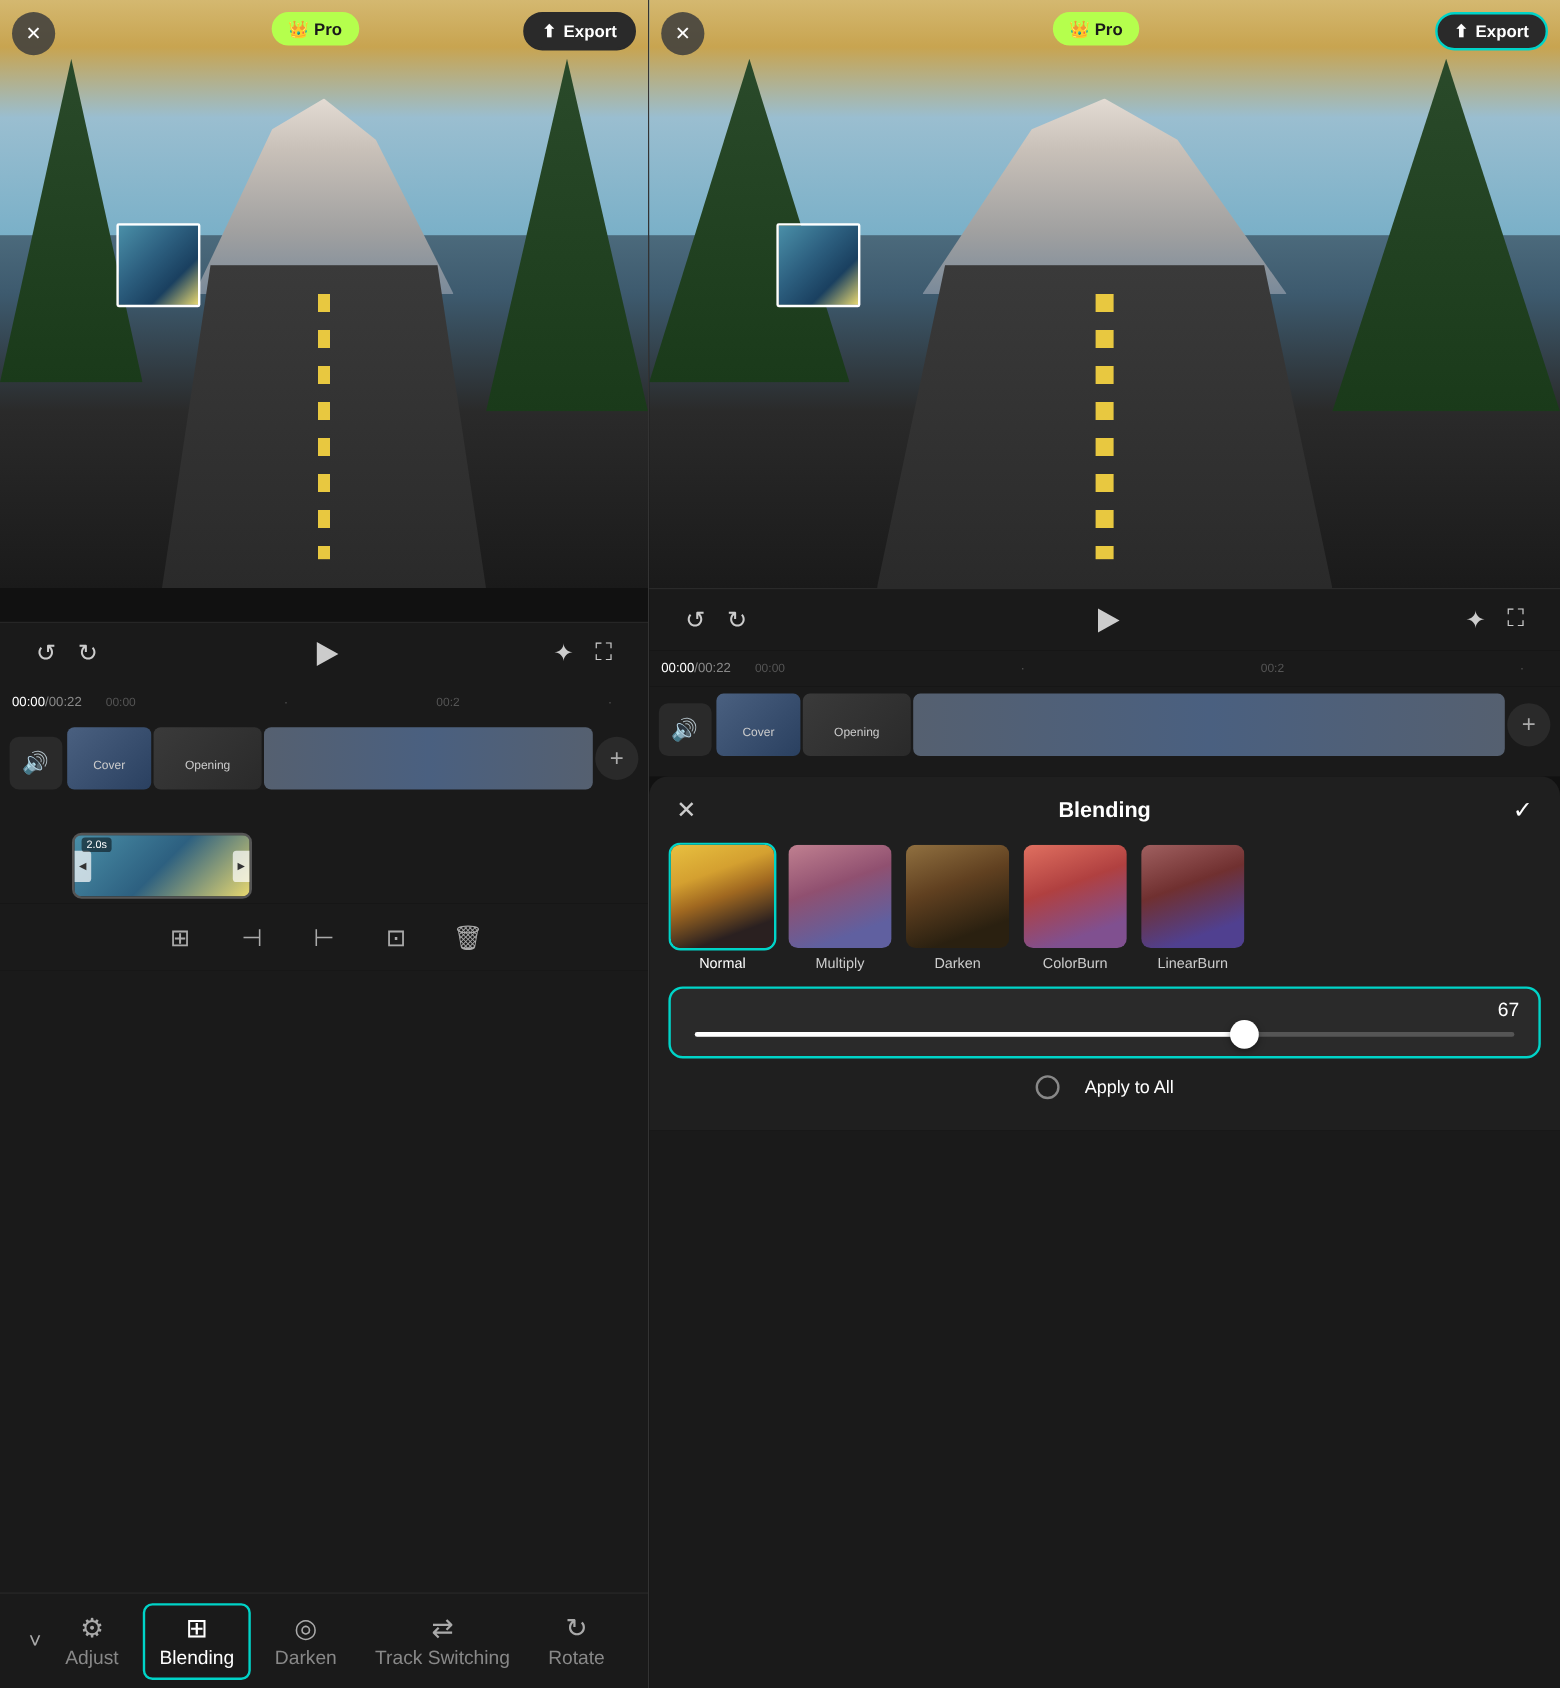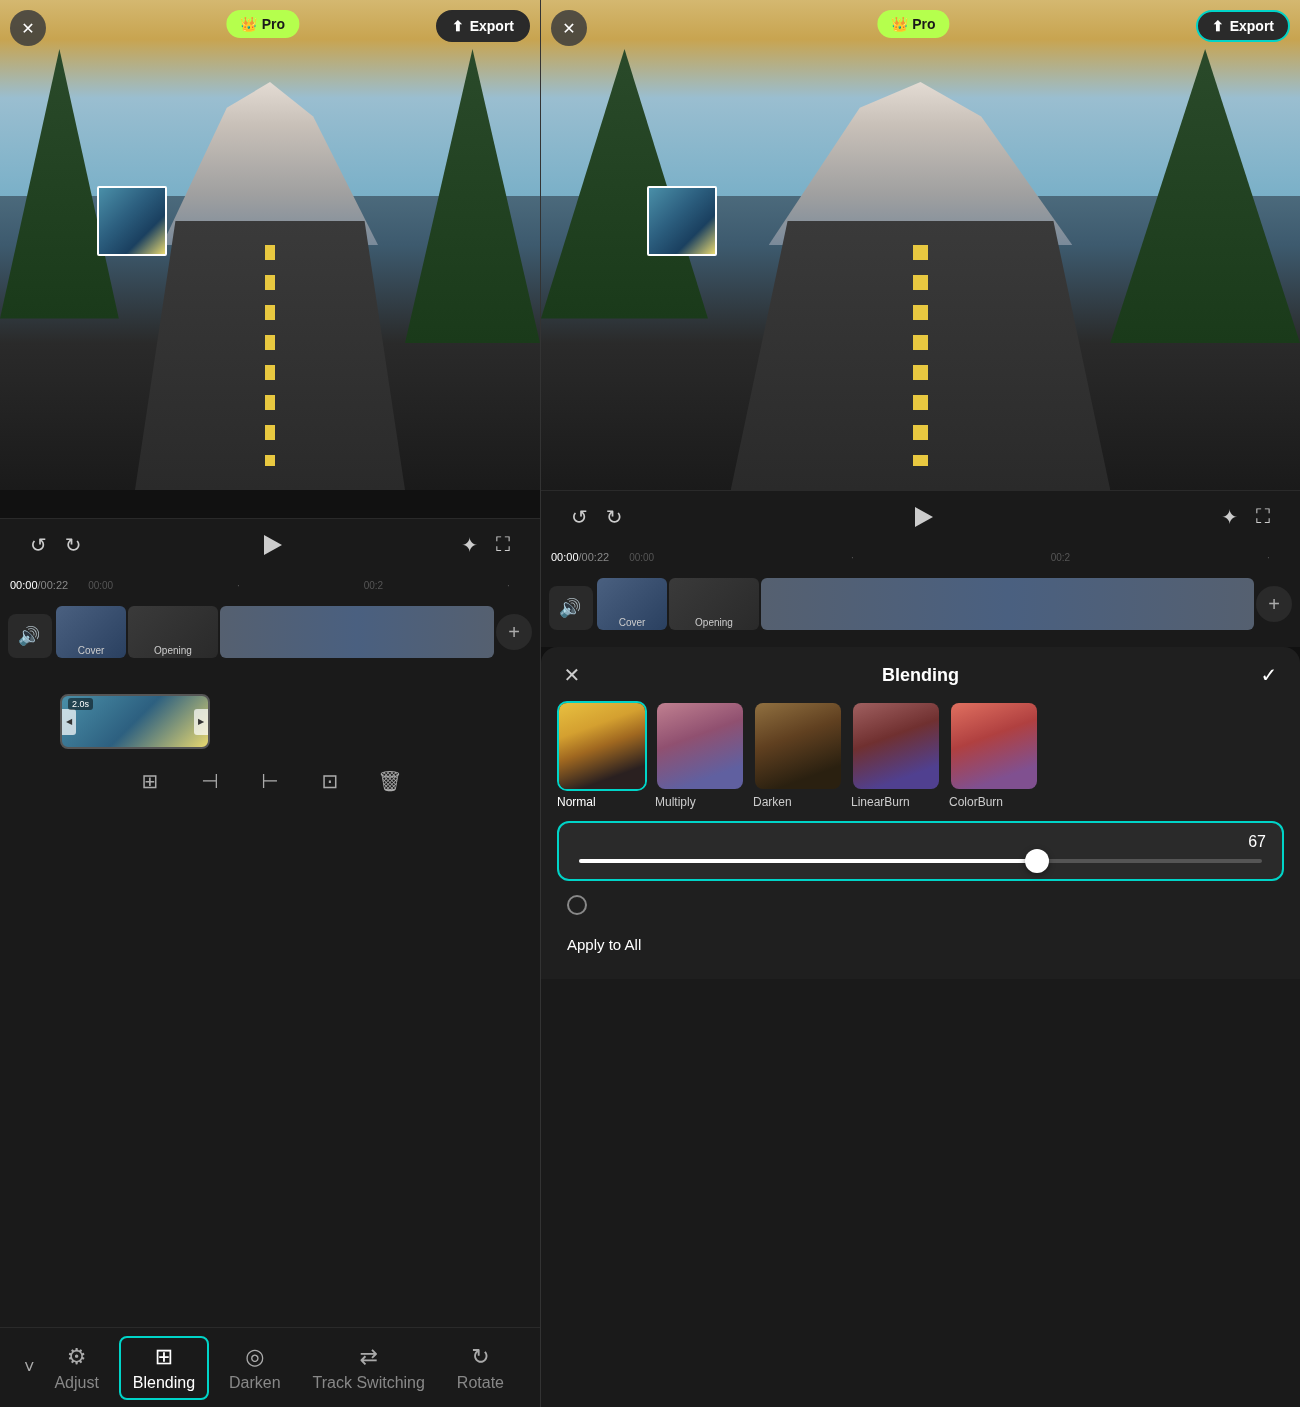--- a/index.html
+++ b/index.html
@@ -200,21 +200,21 @@
     }
 
     .clip-thumb {
       height: 52px;
       border-radius: 6px;
       overflow: hidden;
       display: flex;
       flex-direction: column;
       align-items: center;
       justify-content: flex-end;
-      padding-bottom: 2px;
+      padding-bottom: 14px;
       position: relative;
     }
 
     .clip-thumb.cover {
       width: 70px;
       background: linear-gradient(135deg, #4a6080, #2a4060);
     }
 
     .clip-thumb.opening {
       width: 90px;
@@ -431,20 +431,21 @@
     .blend-modes-row {
       display: flex;
       gap: 8px;
       overflow-x: auto;
       padding-bottom: 8px;
     }
 
     .blend-mode-item {
       display: flex;
       flex-direction: column;
+      align-items: center;
       gap: 4px;
       cursor: pointer;
       flex-shrink: 0;
     }
 
     .blend-mode-thumb {
       width: 90px;
       height: 90px;
       border-radius: 10px;
       overflow: hidden;
@@ -536,28 +537,27 @@
       width: 24px;
       height: 24px;
       background: white;
       border-radius: 50%;
       box-shadow: 0 2px 6px rgba(0,0,0,0.4);
     }
 
     
     .apply-all-btn {
       display: flex;
-      align-items: flex-start;
+      align-items: center;
       justify-content: center;
       gap: 21px;
       color: white;
       font-size: 15px;
       cursor: pointer;
       padding: 10px;
-      flex-direction: column;
     }
 
     .apply-circle {
       width: 20px;
       height: 20px;
       border: 2px solid #888;
       border-radius: 50%;
     }
 
     
@@ -855,30 +855,30 @@
 
         <div class="blend-mode-item">
           <div class="blend-mode-thumb">
             <div class="thumb-img thumb-darken" style="width:100%;height:100%;background:linear-gradient(160deg,#907040 0%,#604020 40%,#2a2010 80%);"></div>
           </div>
           <span class="blend-mode-label">Darken</span>
         </div>
 
         <div class="blend-mode-item">
           <div class="blend-mode-thumb">
+            <div class="thumb-img thumb-colorburn" style="width:100%;height:100%;background:linear-gradient(160deg,#e07060 0%,#b04040 40%,#805090 80%);"></div>
+          </div>
+          <span class="blend-mode-label">ColorBurn</span>
+        </div>
+
+        <div class="blend-mode-item">
+          <div class="blend-mode-thumb">
             <div class="thumb-img thumb-linearburn" style="width:100%;height:100%;background:linear-gradient(160deg,#a06060 0%,#703030 40%,#504090 80%);"></div>
           </div>
           <span class="blend-mode-label">LinearBurn</span>
-        </div>
-
-        <div class="blend-mode-item">
-          <div class="blend-mode-thumb">
-            <div class="thumb-img thumb-colorburn" style="width:100%;height:100%;background:linear-gradient(160deg,#e07060 0%,#b04040 40%,#805090 80%);"></div>
-          </div>
-          <span class="blend-mode-label">ColorBurn</span>
         </div>
       </div>
 
       <div class="opacity-slider-container">
         <span class="opacity-value">67</span>
         <div class="slider-track">
           <div class="slider-fill" id="slider-fill" style="width: 67%;"></div>
           <div class="slider-thumb" id="slider-thumb" style="left: calc(67% - 12px);"></div>
         </div>
       </div>

